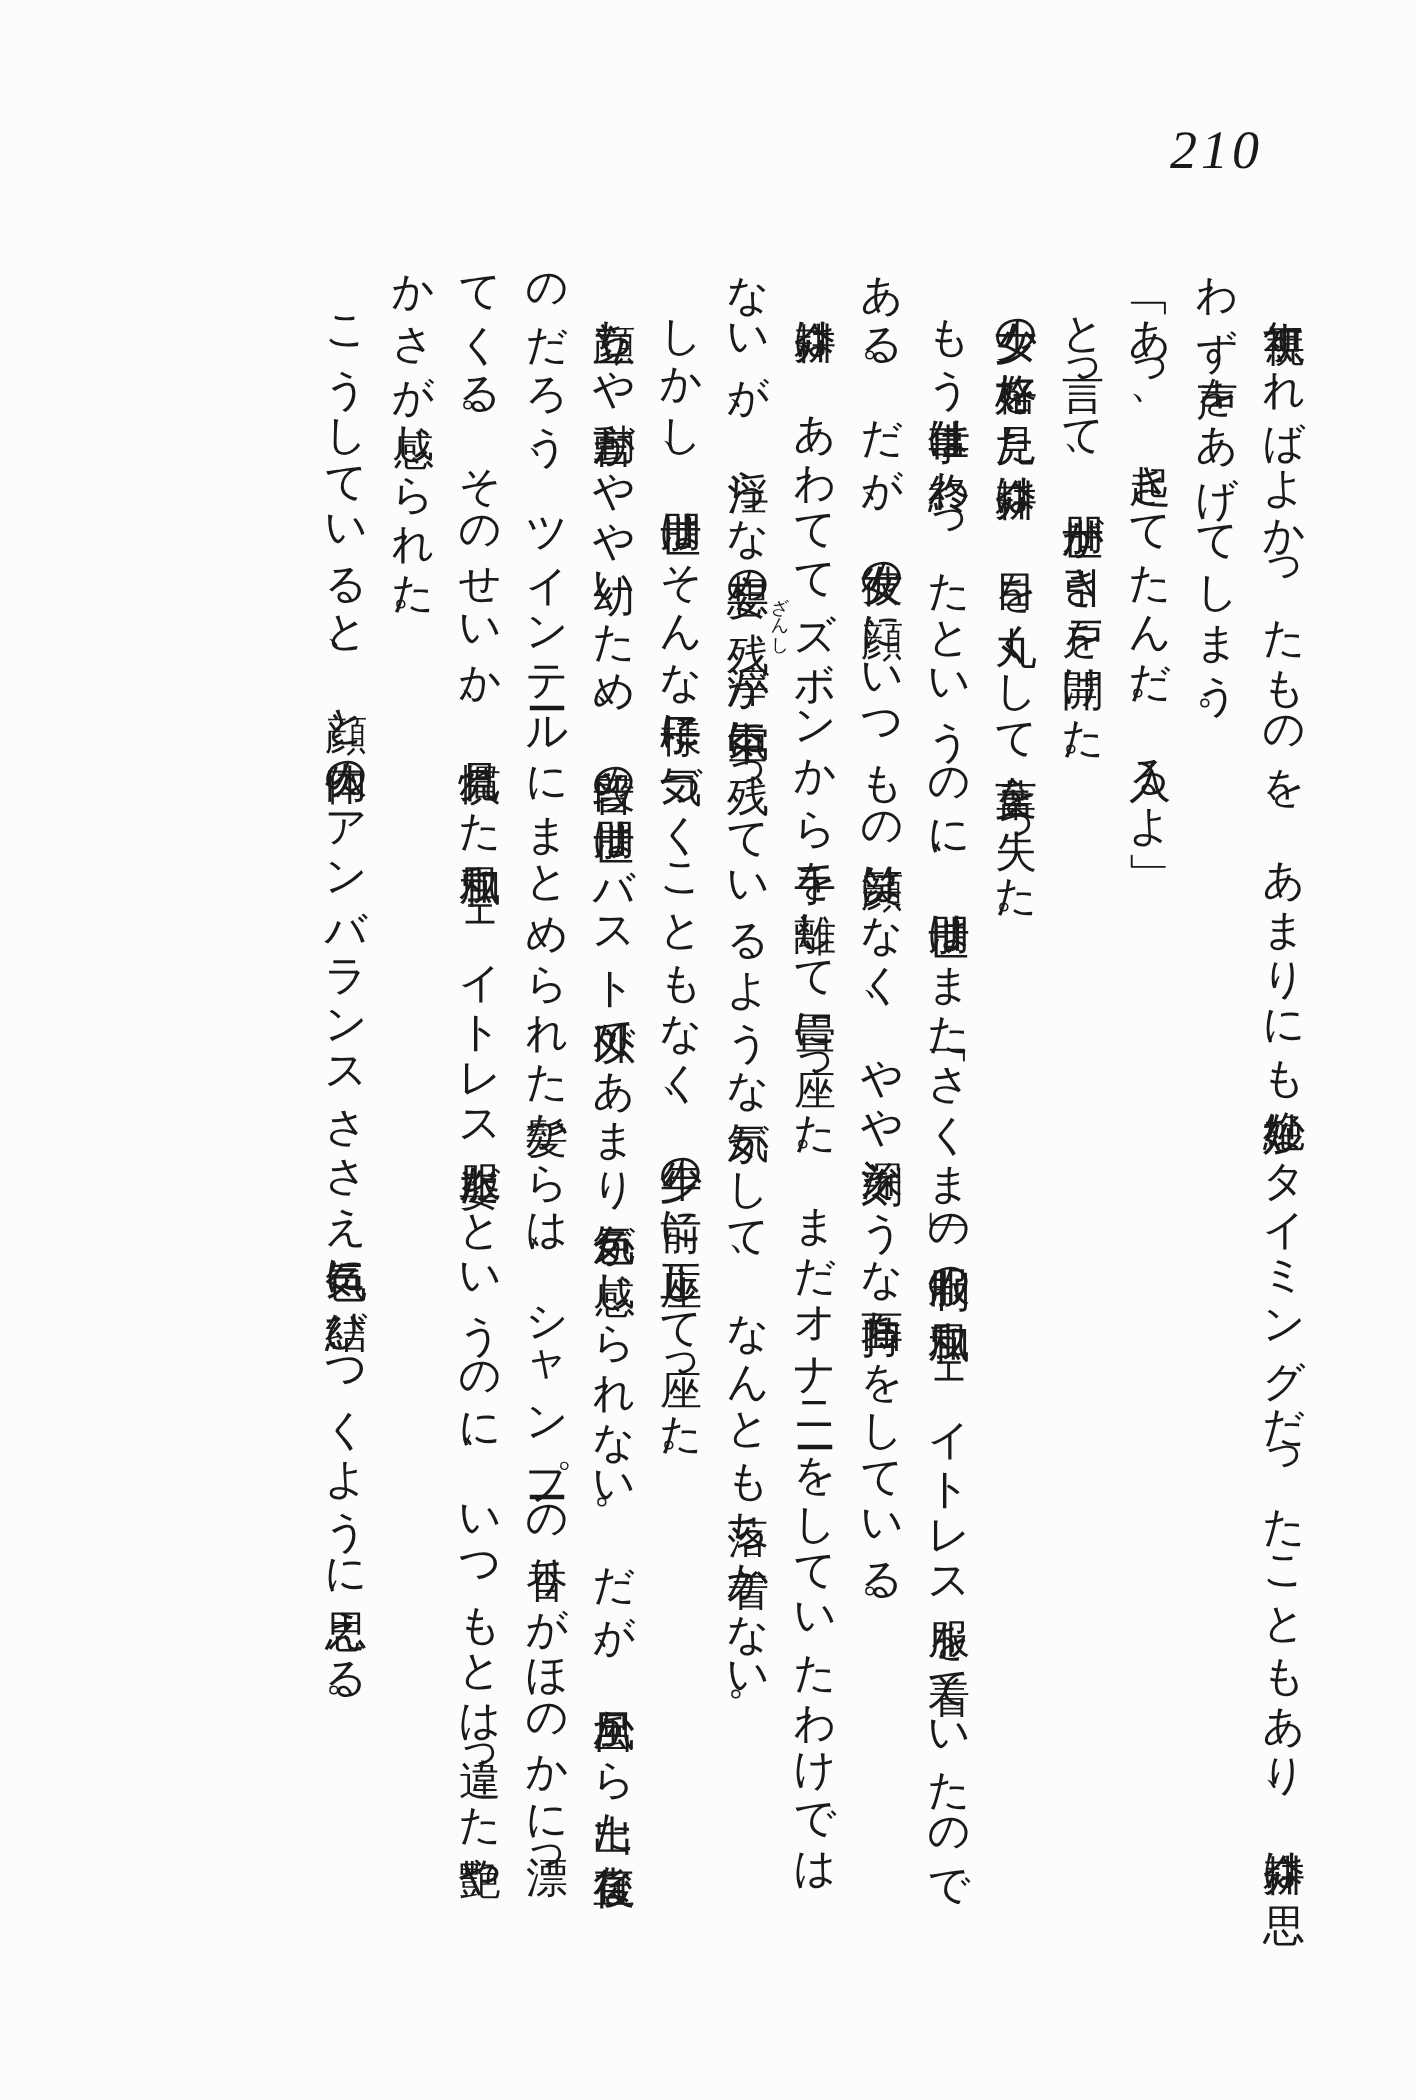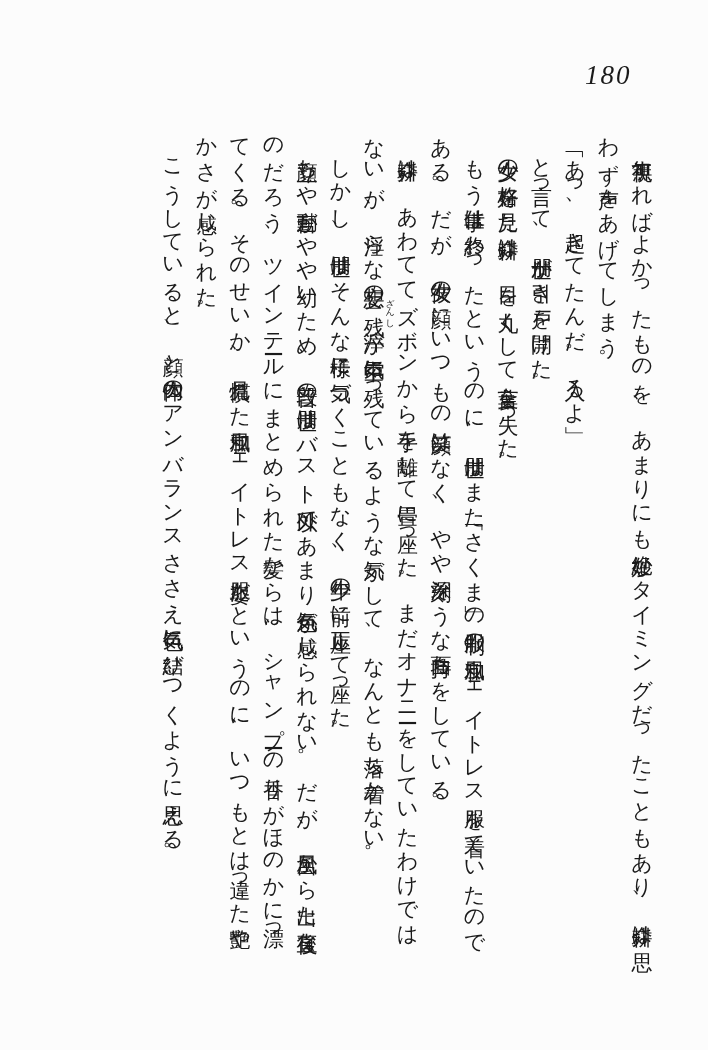--- a/index.html
+++ b/index.html
@@ -53,21 +53,21 @@
     font-size: 9px;
     letter-spacing: 0;
     color: #1a1a1a;
   }
 </style>
 </head>
 <body>
 
 <div class="page">
 
-  <div class="page-number">180</div>
+  <div class="page-number">210</div>
 
   <div class="text-block">
     <p>無視すればよかったものを、あまりにも絶妙なタイミングだったこともあり、耕介は思わず声をあげてしまう。</p>
     <p>「あっ、起きてたんだ。入るよ」</p>
     <p>と言って、朋世が引き戸を開けた。</p>
     <p>少女の格好を見た耕介は、目を丸くして言葉を失った。</p>
     <p>もう仕事は終わったというのに、朋世はまた「さくま」の制服の和風ウェイトレス服を着ていたのである。だが、彼女の顔にいつもの笑顔はなく、やや深刻そうな面持ちをしている。</p>
     <p><span>耕介は、あわててズボンから手を離して畳に座った。まだオナニーをしていたわけではないが、淫らな妄想の</span><ruby><span>残滓</span><rt>ざんし</rt></ruby><span>が空気中に残っているような気がして、なんとも落ち着かない。</span></p>
     <p>しかし、朋世はそんな様子に気づくこともなく、少年の前に正座して座った。</p>
     <p>顔立ちや言動がやや幼いため、普段の朋世はバスト以外であまり色気が感じられない。だが、風呂から出た直後なのだろう、ツインテールにまとめられた髪からは、シャンプーの香りがほのかに漂ってくる。そのせいか、見慣れた和風ウェイトレス服姿だというのに、いつもとは違った艶やかさが感じられた。</p>

